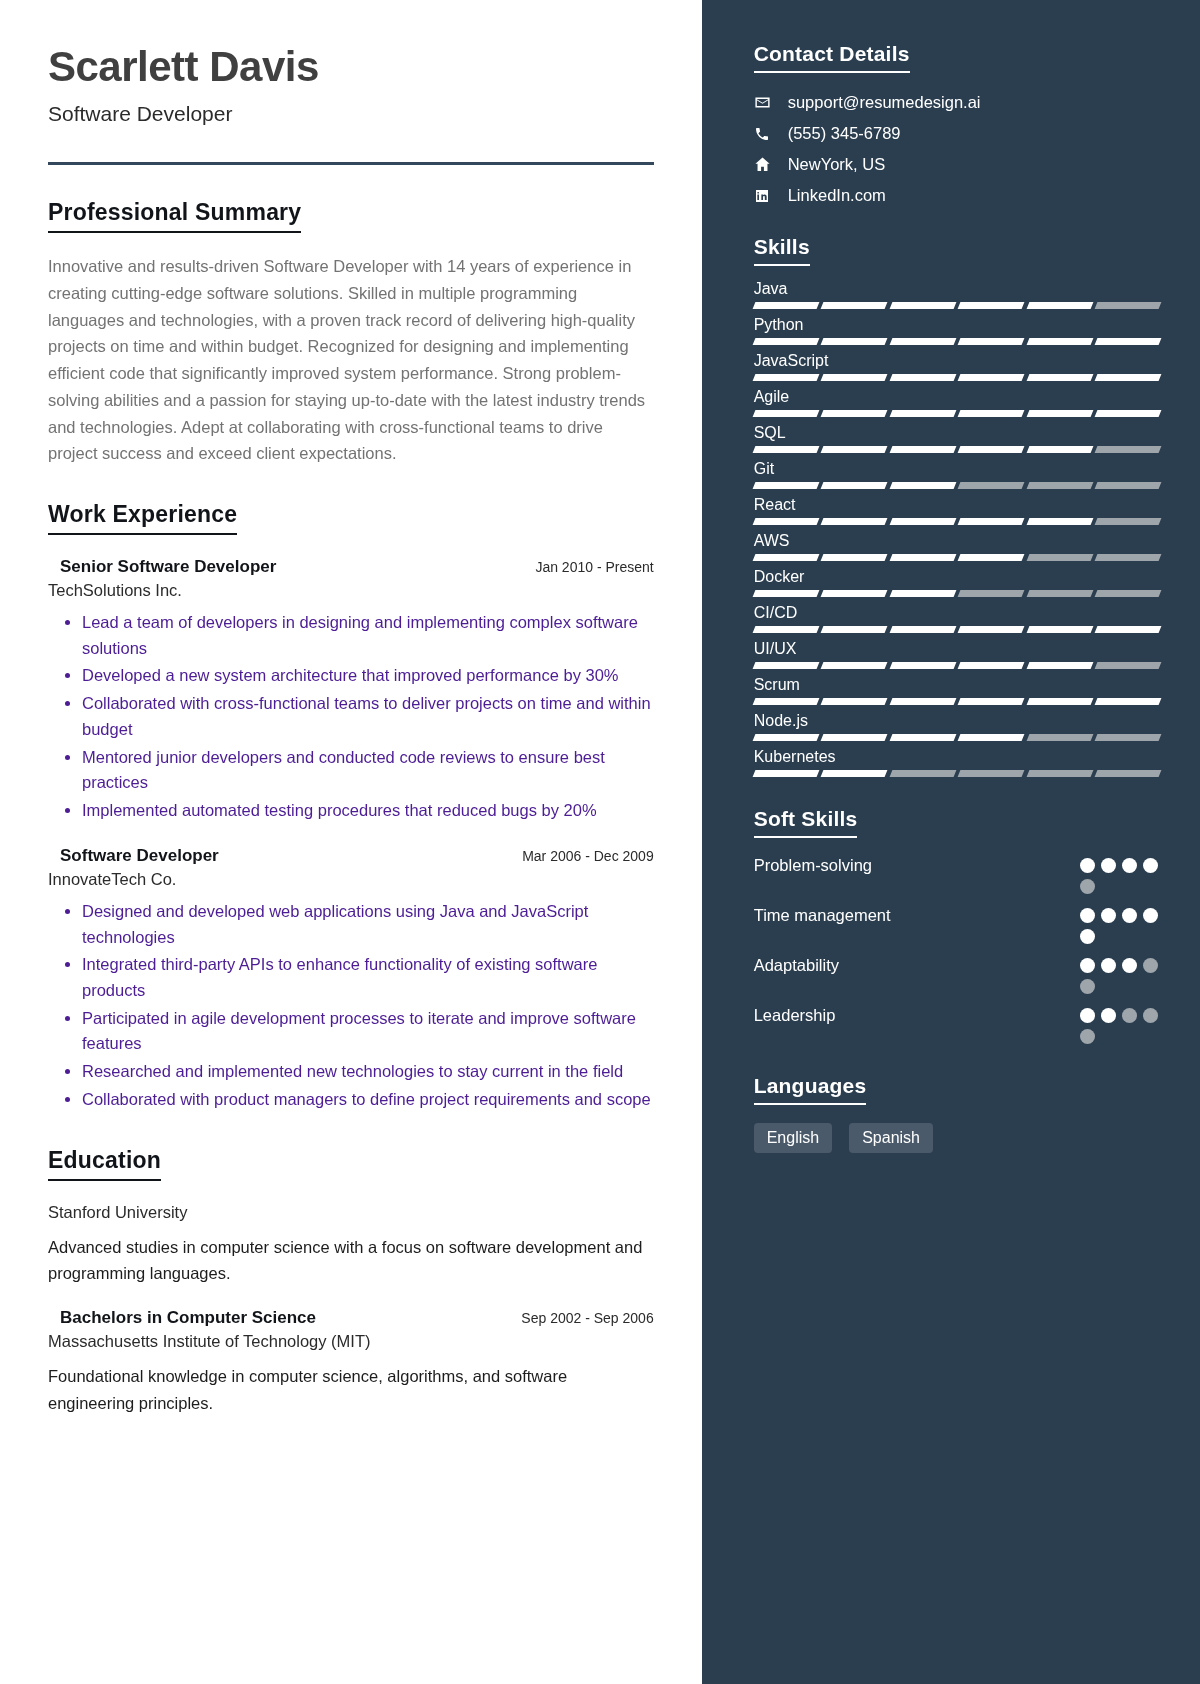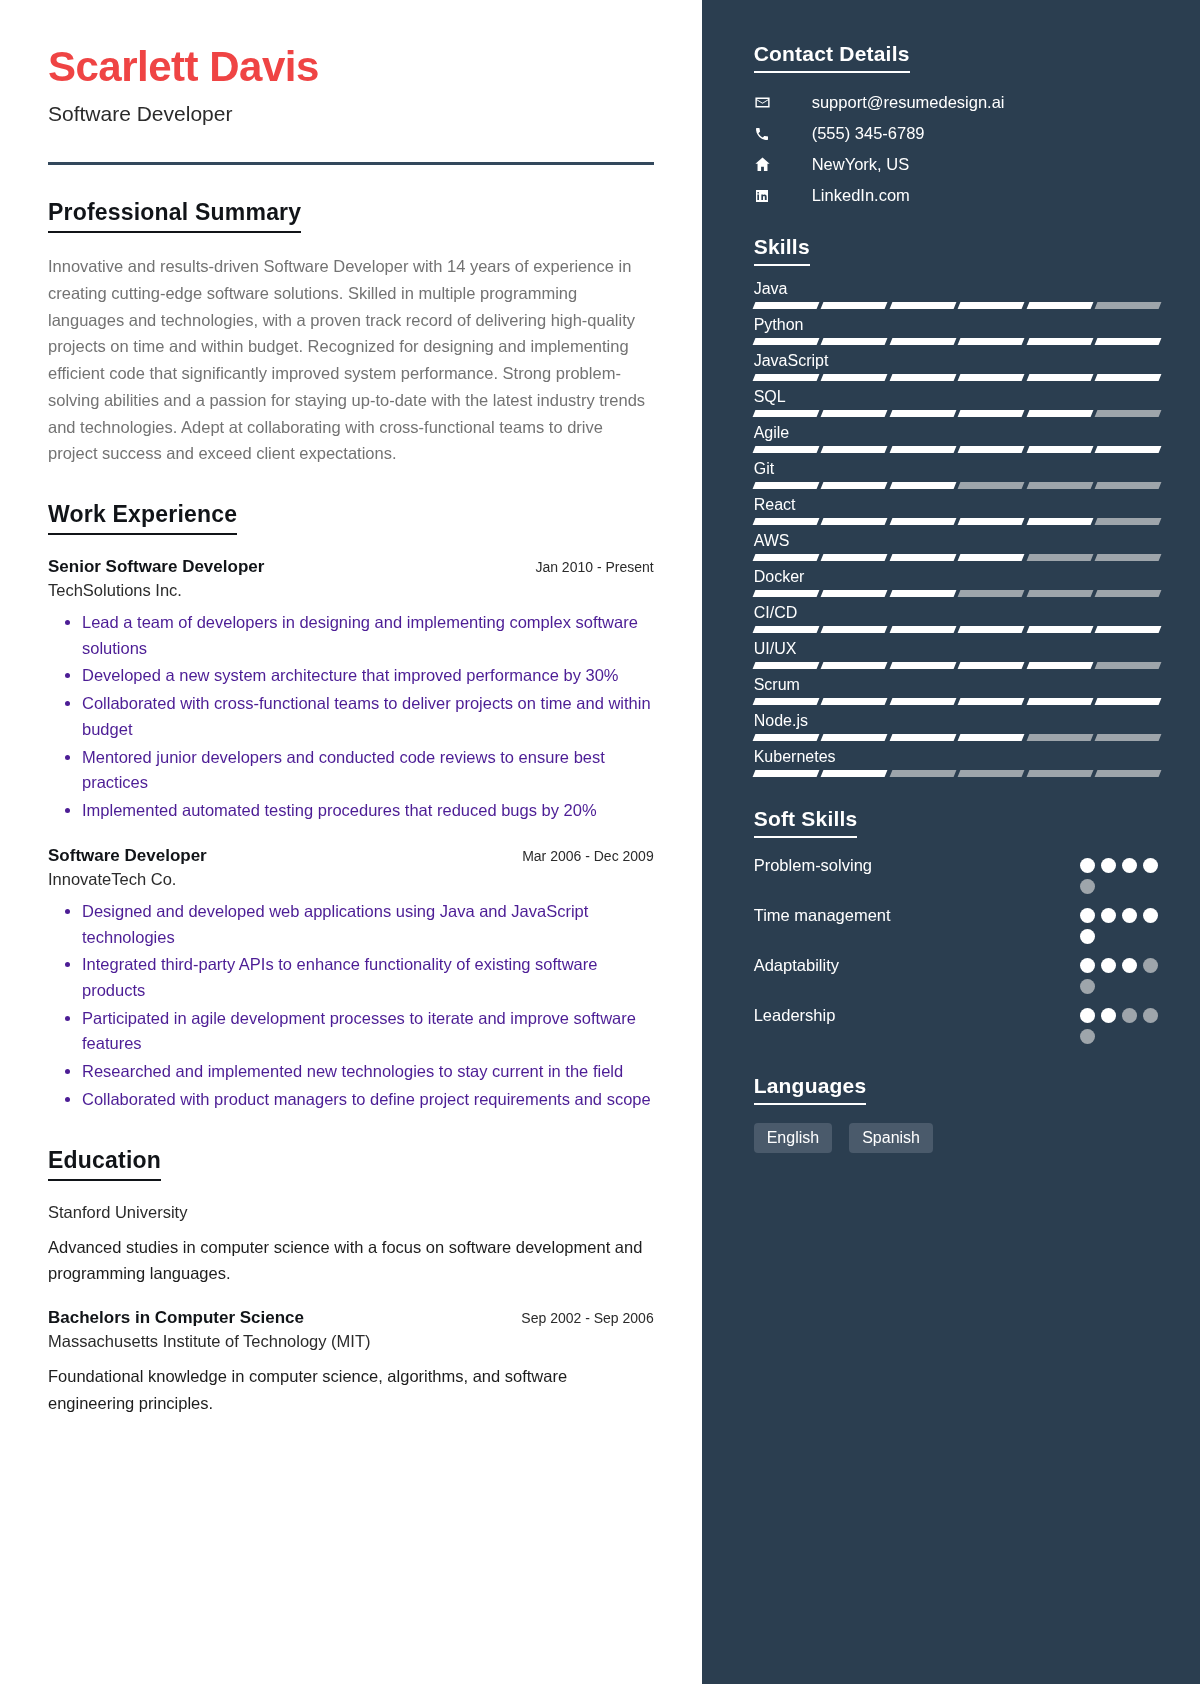--- a/index.html
+++ b/index.html
@@ -19,21 +19,21 @@
 
   
   .main {
     width: 740px;
     padding: 44px 48px 0 48px;
     background: #ffffff;
   }
   .name {
     font-size: 42px;
     font-weight: bold;
-    color: #ef4444;
+    color: #404040;
     letter-spacing: -0.5px;
     line-height: 1.1;
   }
   .job-title {
     font-size: 21px;
     color: #2b2b2b;
     margin-top: 12px;
     font-weight: 400;
   }
   .header-rule {
@@ -57,20 +57,21 @@
     line-height: 1.62;
     color: #737373;
     max-width: 645px;
   }
 
   .entry { margin-top: 22px; }
   .entry-head {
     display: flex;
     justify-content: space-between;
     align-items: baseline;
+    margin-left: 12px;
   }
   .entry-role {
     font-size: 17px;
     font-weight: bold;
     color: #111418;
   }
   .entry-date {
     font-size: 14px;
     color: #2b2b2b;
     white-space: nowrap;
@@ -115,21 +116,20 @@
     padding-bottom: 5px;
     border-bottom: 2px solid #ffffff;
     letter-spacing: 0.2px;
   }
   .side-block { margin-bottom: 30px; }
   .contact-list { margin-top: 20px; }
   .contact-row {
     display: flex;
     align-items: center;
     margin-bottom: 12px;
-    gap: 24px;
   }
   .contact-icon {
     width: 26px;
     min-width: 26px;
     display: flex;
     align-items: center;
     color: #ffffff;
   }
   .contact-icon svg { display: block; }
   .contact-text {
@@ -346,39 +346,39 @@
             <div class="skill-bar">
               <span class="seg on"></span>
               <span class="seg on"></span>
               <span class="seg on"></span>
               <span class="seg on"></span>
               <span class="seg on"></span>
               <span class="seg on"></span>
             </div>
           </div>
           <div class="skill-row">
+            <div class="skill-name">Agile</div>
+            <div class="skill-bar">
+              <span class="seg on"></span>
+              <span class="seg on"></span>
+              <span class="seg on"></span>
+              <span class="seg on"></span>
+              <span class="seg on"></span>
+              <span class="seg on"></span>
+            </div>
+          </div>
+          <div class="skill-row">
             <div class="skill-name">SQL</div>
             <div class="skill-bar">
               <span class="seg on"></span>
               <span class="seg on"></span>
               <span class="seg on"></span>
               <span class="seg on"></span>
               <span class="seg on"></span>
               <span class="seg off"></span>
-            </div>
-          </div>
-          <div class="skill-row">
-            <div class="skill-name">Agile</div>
-            <div class="skill-bar">
-              <span class="seg on"></span>
-              <span class="seg on"></span>
-              <span class="seg on"></span>
-              <span class="seg on"></span>
-              <span class="seg on"></span>
-              <span class="seg on"></span>
             </div>
           </div>
           <div class="skill-row">
             <div class="skill-name">Git</div>
             <div class="skill-bar">
               <span class="seg on"></span>
               <span class="seg on"></span>
               <span class="seg on"></span>
               <span class="seg off"></span>
               <span class="seg off"></span>

